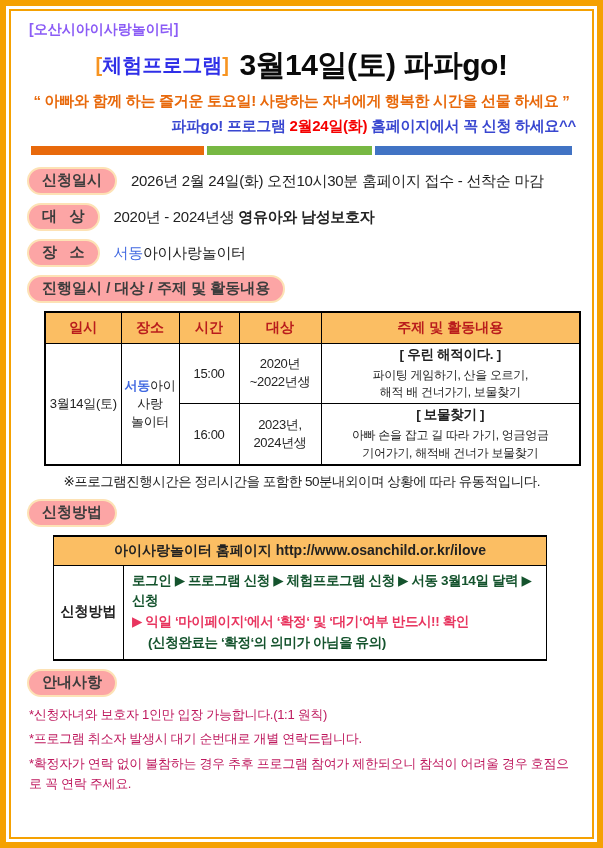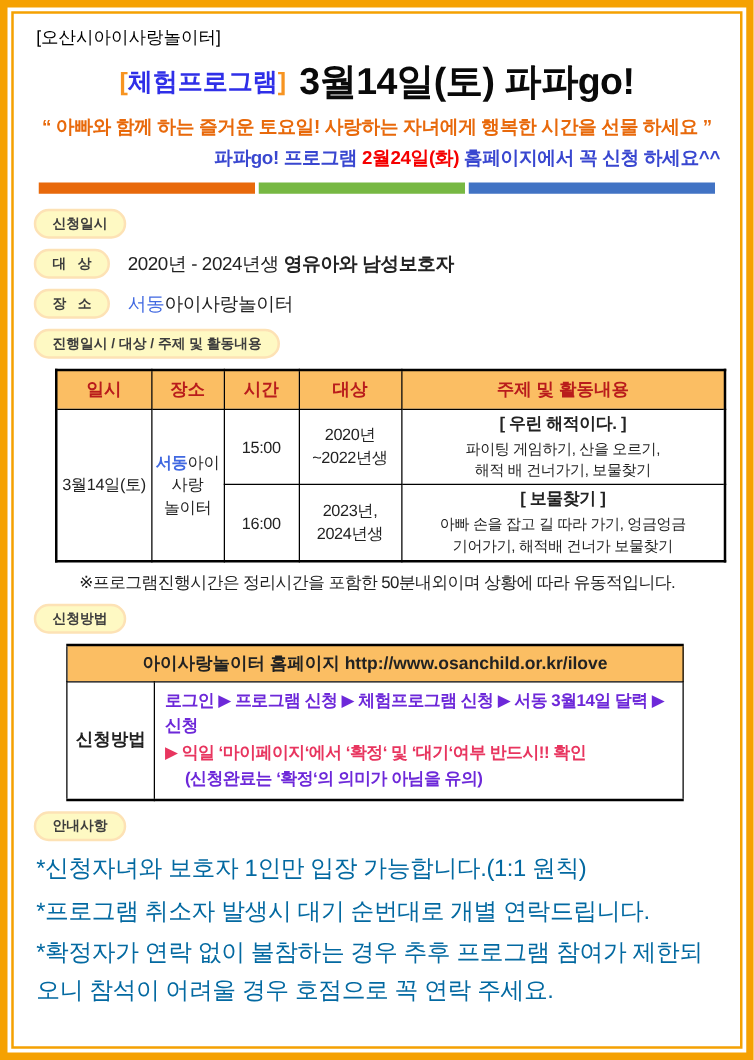--- a/index.html
+++ b/index.html
@@ -13,40 +13,40 @@
     border: 6px solid #F5A102;
     padding: 3px;
     background: #fff;
   }
   .inner {
     width: 100%; height: 100%;
     border: 2px solid #F5A102;
     padding: 8px 16px 4px 16px;
     overflow: hidden;
   }
-  .org-label { font-size: 14px; font-weight: normal; color: #000000; margin: 2px 0 6px 2px; }
+  .org-label { font-size: 14px; font-weight: bold; color: #8b5cf6; margin: 2px 0 6px 2px; }
   .title-line { text-align: center; margin: 2px 0 6px 0; }
   .title-tag { font-size: 20px; font-weight: bold; color: #2F2FE8; vertical-align: middle; }
   .title-tag .bracket { color: #F79421; }
   .title-main { font-size: 30px; font-weight: bold; color: #0a0a0a; margin-left: 6px; vertical-align: middle; letter-spacing: -0.5px; }
   .subtitle1 { text-align: center; font-size: 15px; font-weight: bold; color: #E8690B; margin-top: 5px; letter-spacing: -0.3px; }
   .subtitle2 { text-align: right; font-size: 15px; font-weight: bold; color: #3947D0; margin-top: 6px; letter-spacing: -0.3px; }
   .subtitle2 .red { color: #F50000; }
   .tri-bar { display: flex; gap: 3px; height: 9px; margin: 10px 4px 12px 4px; }
   .tri-bar .seg1 { width: 32%; background: #E8690B; }
   .tri-bar .seg2 { width: 30.5%; background: #77B843; }
   .tri-bar .seg3 { flex: 1; background: #4173C4; }
   .info-row { display: flex; align-items: center; gap: 14px; margin: 8px 0; }
   .badge {
     display: inline-block;
-    background: #fef9c3;
+    background: #fca5a5;
     border: 2px solid #FDE2B5;
     border-radius: 14px;
     padding: 2px 13px 3px 13px;
-    font-size: 11px; font-weight: bold; color: #3d3d3d;
+    font-size: 15px; font-weight: bold; color: #3d3d3d;
     white-space: pre;
     text-align: right;
   }
   .info-value { font-size: 15px; color: #222; letter-spacing: -0.3px; }
   .bold { font-weight: bold; }
   .blue { color: #4169E1; }
   .program-table {
     border-collapse: collapse;
     width: 537px; margin: 6px 0 0 17px;
     border: 2px solid #000;
@@ -70,25 +70,25 @@
     width: 494px; margin: 6px 0 0 26px;
     border-top: 2px solid #000; border-bottom: 2px solid #000;
   }
   .apply-table th {
     background: #FBBE63; border: 1px solid #000;
     font-size: 14px; font-weight: bold; height: 29px; color: #222; text-align: center;
   }
   .apply-table td { border: 1px solid #000; }
   .apply-label-cell { width: 70px; text-align: center; font-size: 14px; font-weight: bold; color: #222; }
   .apply-steps-cell { padding: 5px 8px; }
-  .apply-steps-cell div { font-size: 13.5px; font-weight: bold; color: #6d28d9; line-height: 1.55; letter-spacing: -0.4px; }
+  .apply-steps-cell div { font-size: 13.5px; font-weight: bold; color: #14532d; line-height: 1.55; letter-spacing: -0.4px; }
   .apply-steps-cell .red-line { color: #E8355F; }
   .apply-steps-cell .indent { padding-left: 16px; }
   .section-gap { }
-  .guide-item { font-size: 19px; color: #0369a1; line-height: 1.55; margin: 4px 0; letter-spacing: -0.3px; padding-left: 2px; }
+  .guide-item { font-size: 13px; color: #be185d; line-height: 1.55; margin: 4px 0; letter-spacing: -0.3px; padding-left: 2px; }
 </style>
 </head>
 <body>
 
 <div class="outer">
 <div class="inner">
 
   <div class="org-label">[오산시아이사랑놀이터]</div>
 
   <div class="title-line">
@@ -101,20 +101,21 @@
   <div class="subtitle2"><span>파파go! 프로그램 </span><span class="red">2월24일(화)</span><span> 홈페이지에서 꼭 신청 하세요^^</span></div>
 
   <div class="tri-bar">
     <div class="seg1"></div>
     <div class="seg2"></div>
     <div class="seg3"></div>
   </div>
 
   <div class="info-row">
     <span class="badge">신청일시</span>
+    <span class="info-value">2026년 2월 24일(화) 오전10시30분 홈페이지 접수 - 선착순 마감</span>
   </div>
 
   <div class="info-row">
     <span class="badge">대   상</span>
     <span class="info-value"><span>2020년 - 2024년생 </span><span class="bold">영유아와 남성보호자</span></span>
   </div>
 
   <div class="info-row">
     <span class="badge">장   소</span>
     <span class="info-value"><span class="blue">서동</span><span>아이사랑놀이터</span></span>

